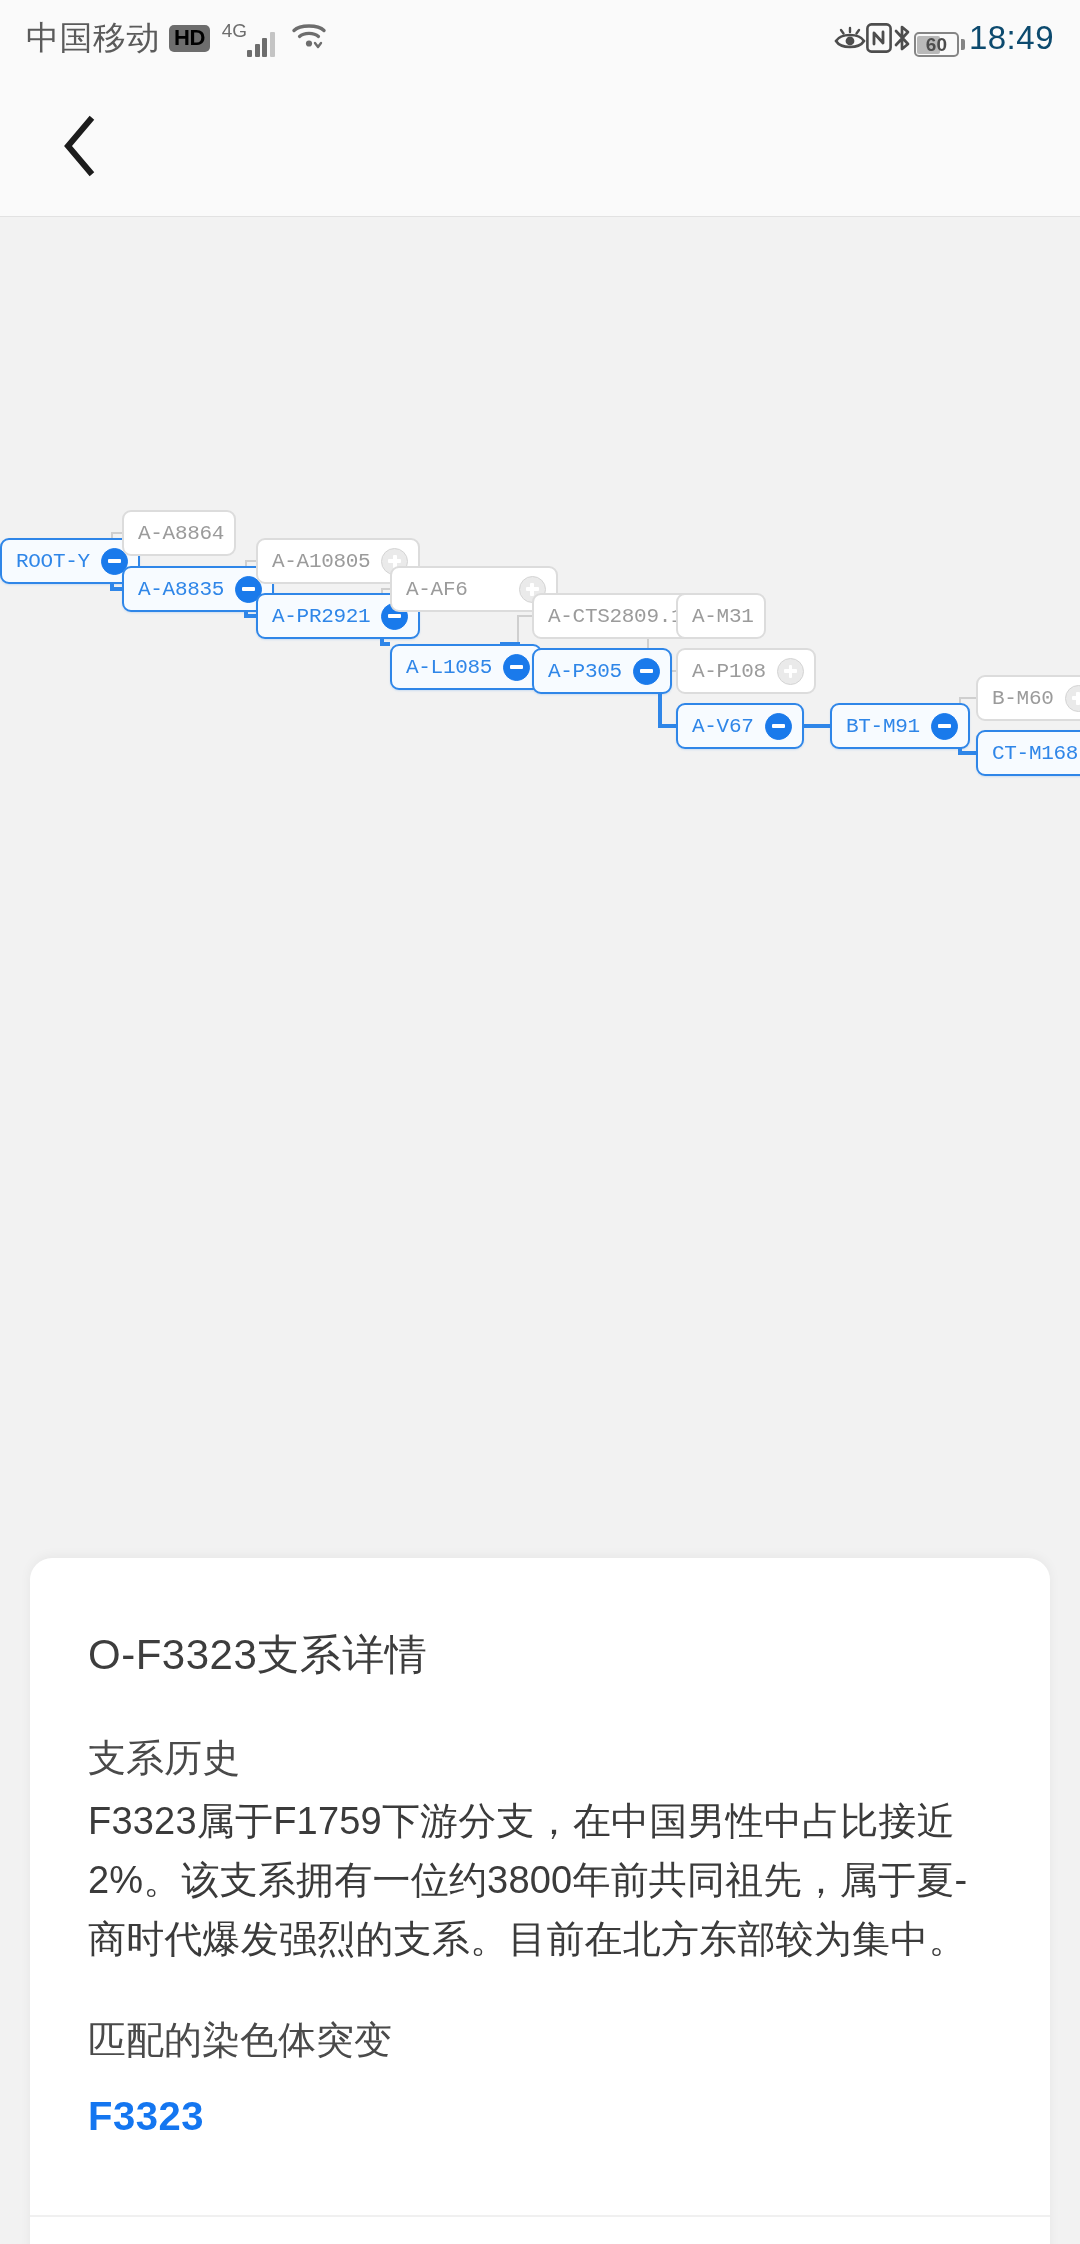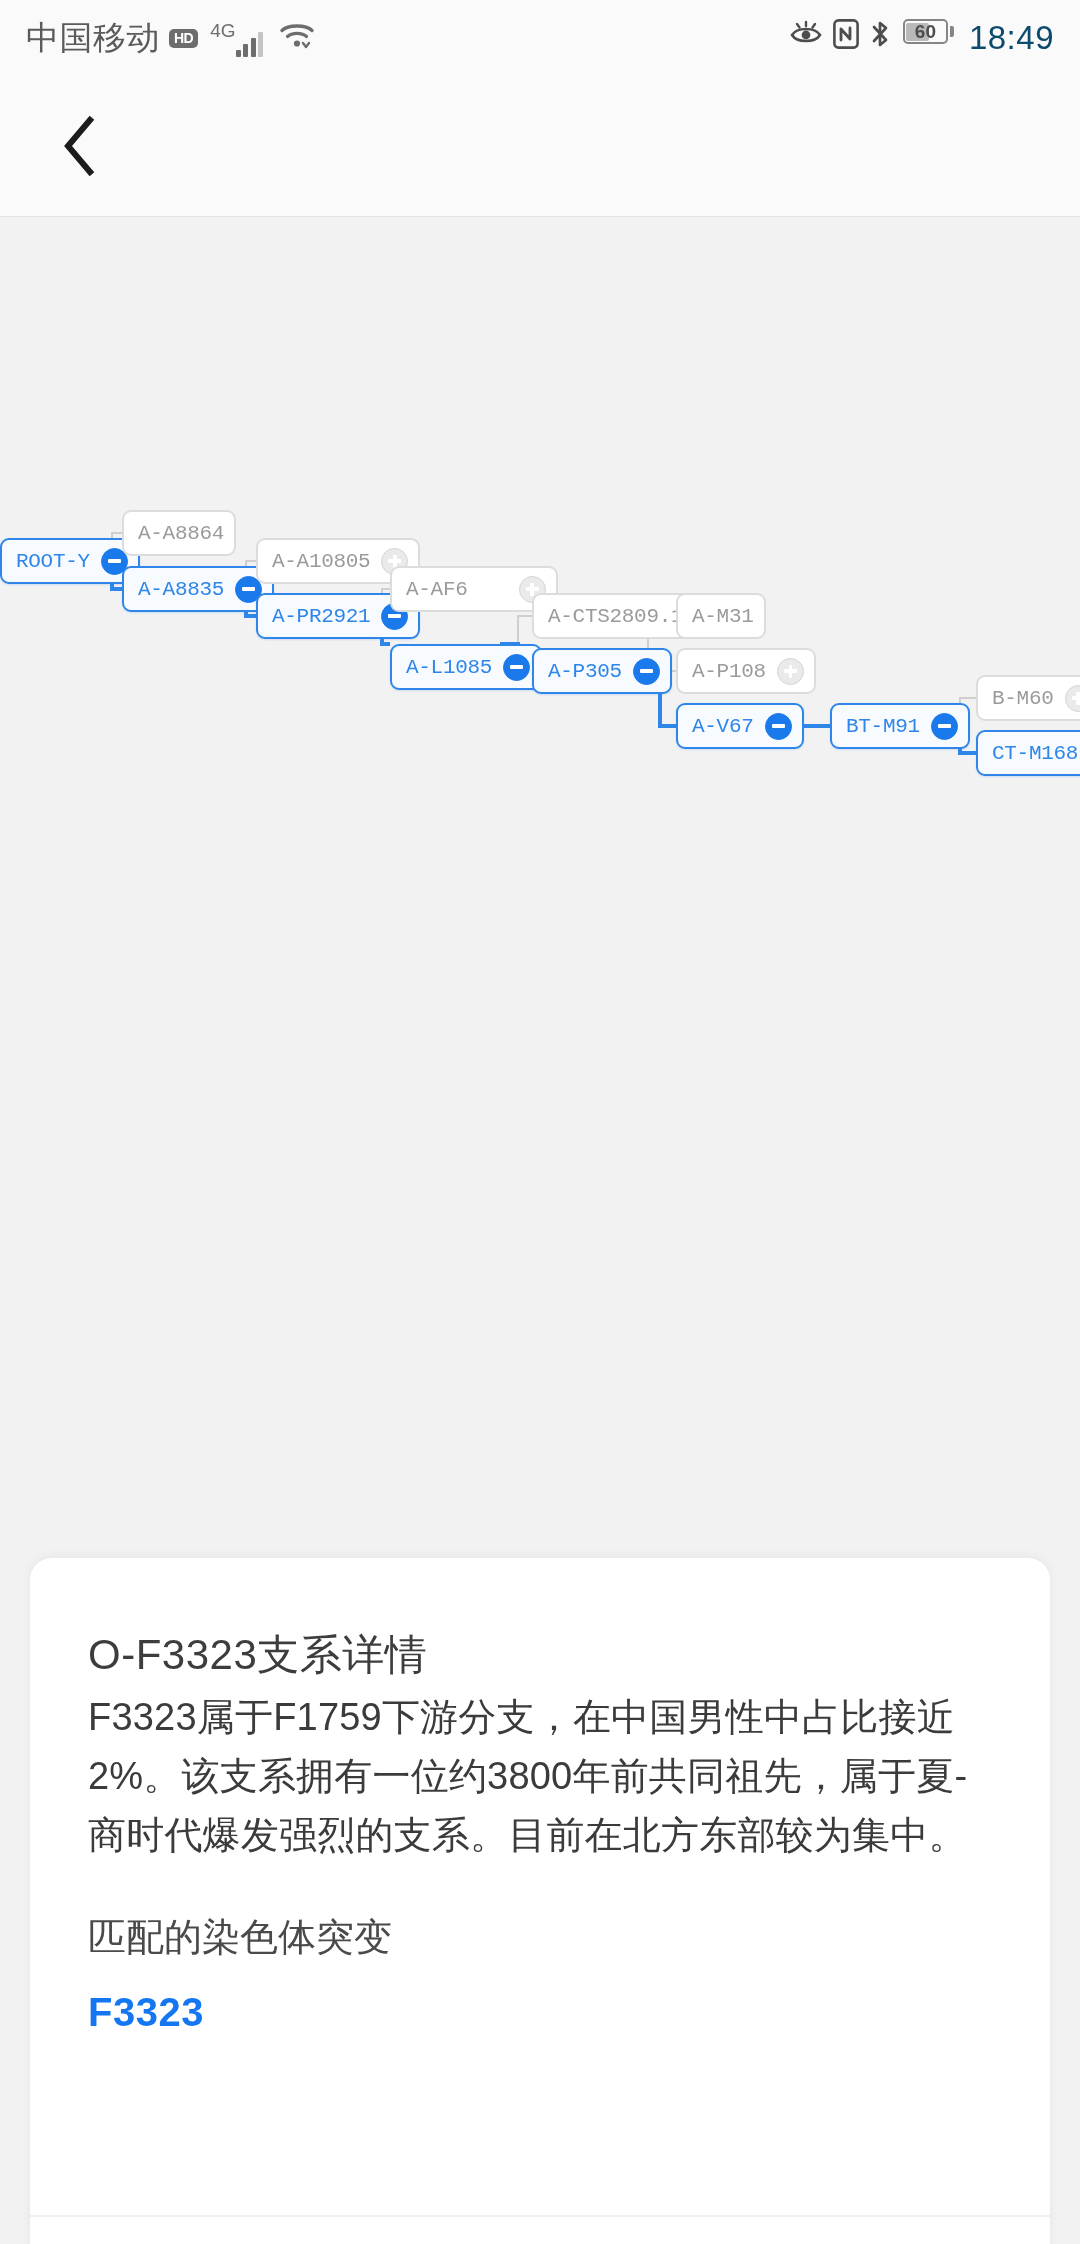--- a/index.html
+++ b/index.html
@@ -34,22 +34,22 @@
     gap: 9px;
   }
   .carrier {
     font-size: 33px;
     color: #5b5b5b;
     letter-spacing: 0.5px;
     font-family: "Liberation Sans", "DejaVu Sans", sans-serif;
   }
   .hd-badge {
     background: #6d6d6d;
-    color: #ffffff;
-    font-size: 14px;
+    color: #000000;
+    font-size: 22px;
     font-weight: bold;
     border-radius: 5px;
     padding: 2px 5px 3px 5px;
     line-height: 1;
     letter-spacing: -0.5px;
   }
   .net-wrap {
     display: flex;
     align-items: flex-end;
     gap: 1px;
@@ -69,22 +69,21 @@
   }
   .bars i { width: 5px; background: #6d6d6d; border-radius: 1px; display:block; }
   .bars i.b1 { height: 7px; }
   .bars i.b2 { height: 13px; }
   .bars i.b3 { height: 19px; }
   .bars i.b4 { height: 25px; background: #c4c4c4; }
   .wifi-icon { margin-left: 7px; margin-bottom: 2px; }
 
   .status-right {
     display: flex;
-    align-items: flex-start;
-    gap: 11px;
+    align-items: flex-end;
   }
   .battery {
     display: flex;
     align-items: center;
     margin-left: 2px;
   }
   .batt-body {
     width: 45px;
     height: 25px;
     border: 2.5px solid #858585;
@@ -438,17 +437,18 @@
   </div>
 
   <div class="node blue" style="left:976px; top:512px;">
     <span class="nlabel">CT-M168</span>
 
   </div>
 </div>
 
 <div class="detail-card">
   <div class="card-title">O-F3323支系详情</div>
+  <div class="section-head">支系历史</div>
   <div class="body-text">F3323属于F1759下游分支，在中国男性中占比接近2%。该支系拥有一位约3800年前共同祖先，属于夏-商时代爆发强烈的支系。目前在北方东部较为集中。</div>
   <div class="section-head-2">匹配的染色体突变</div>
   <div class="snp-link">F3323</div>
   <div class="card-divider"></div>
 </div>
 
 </body></html>

